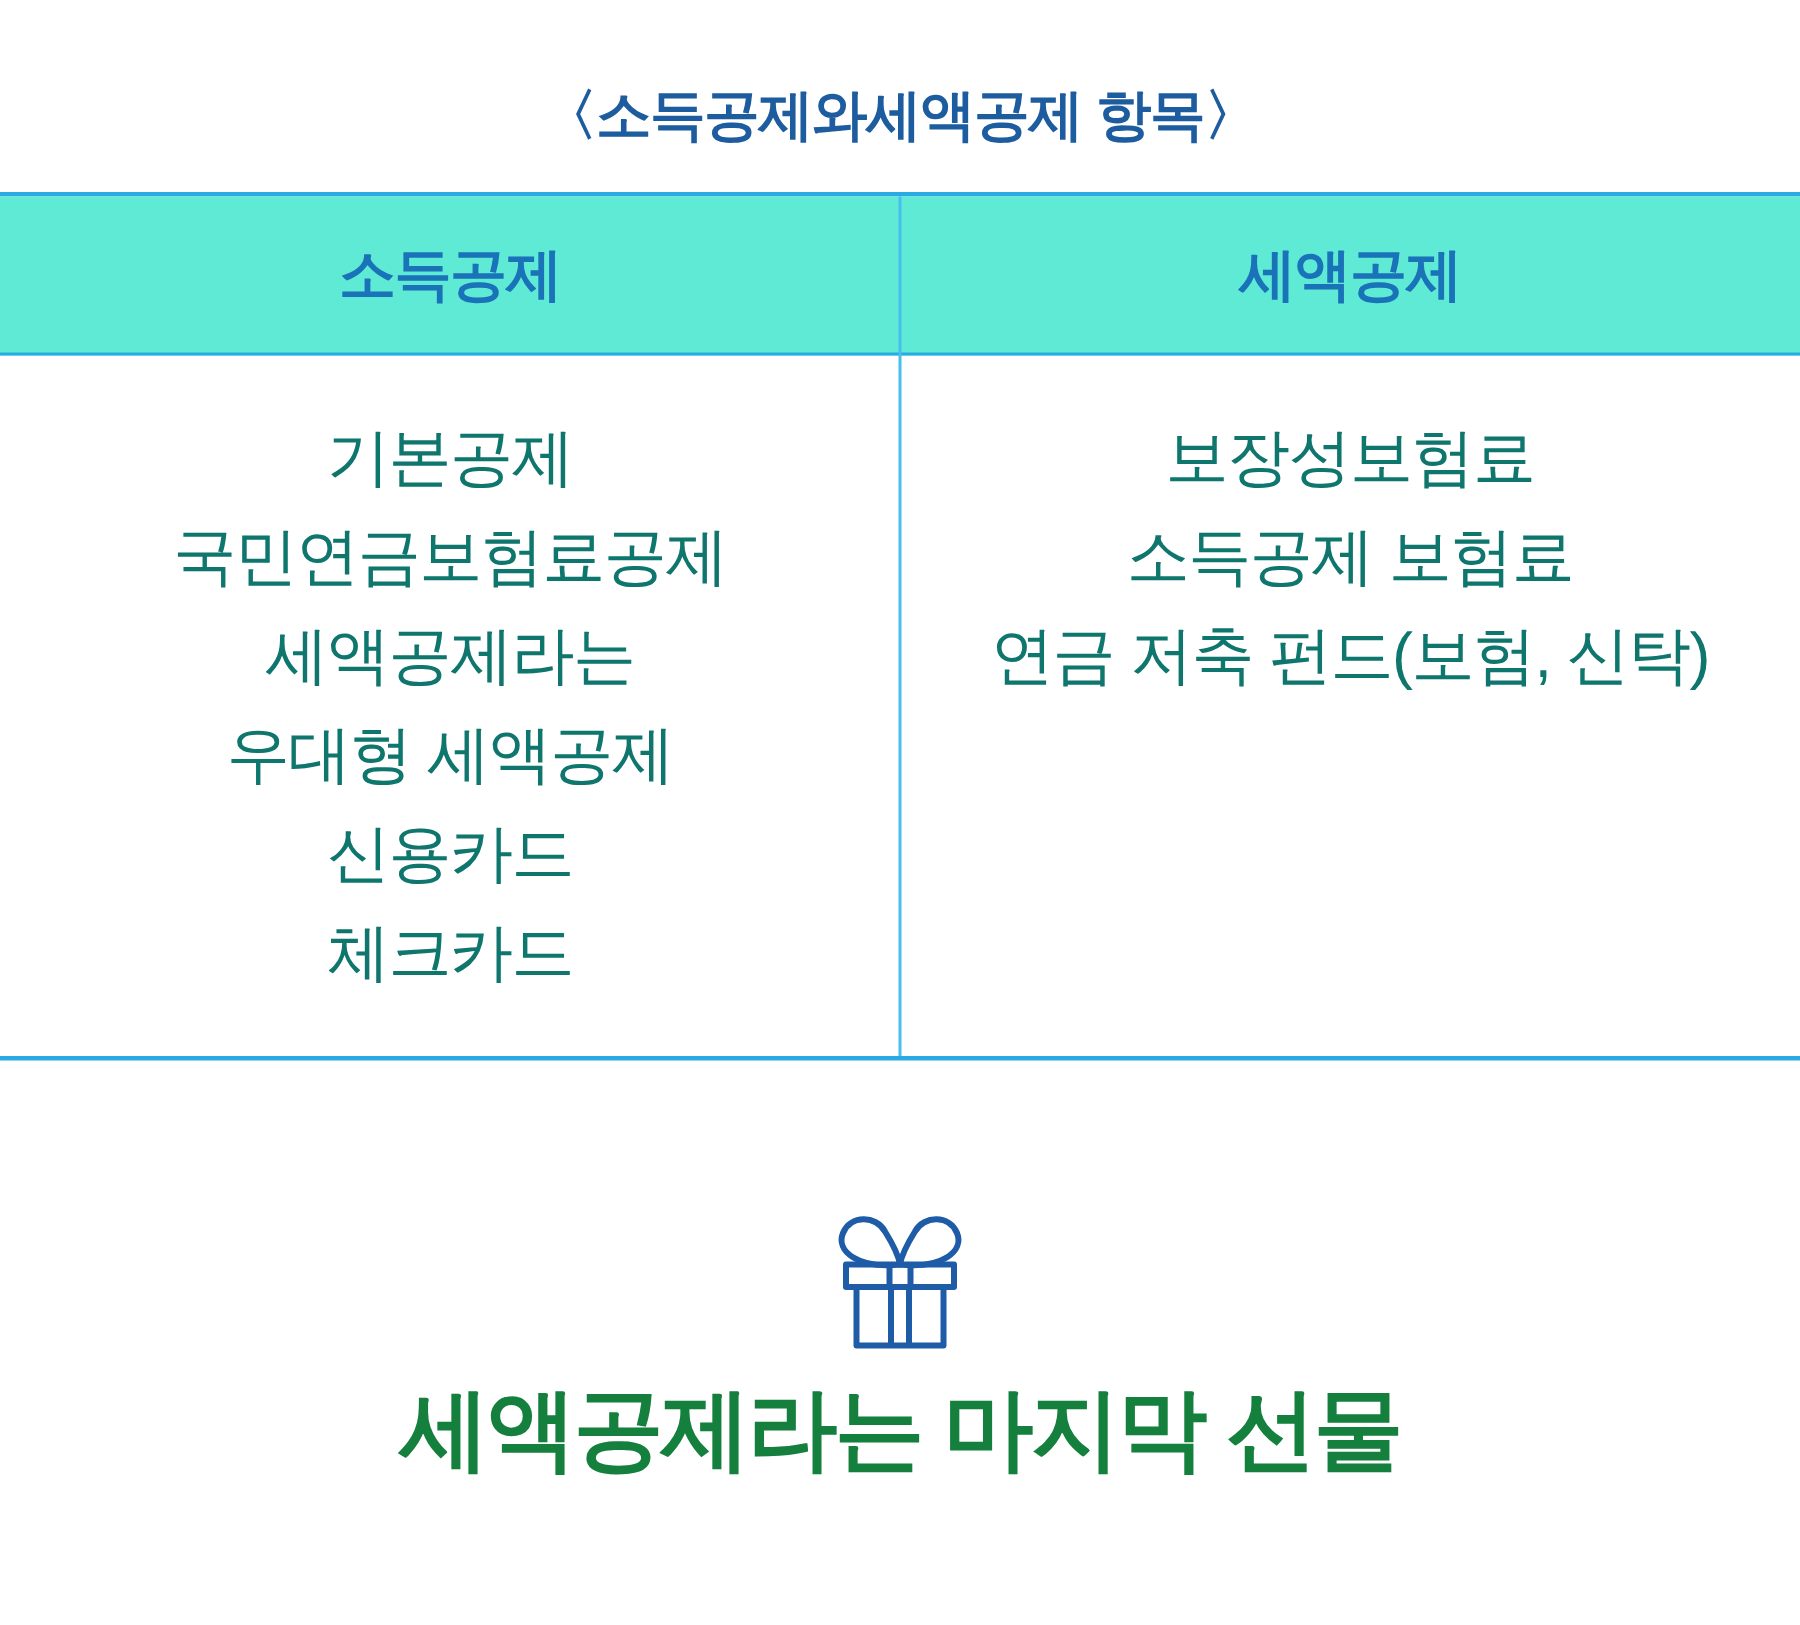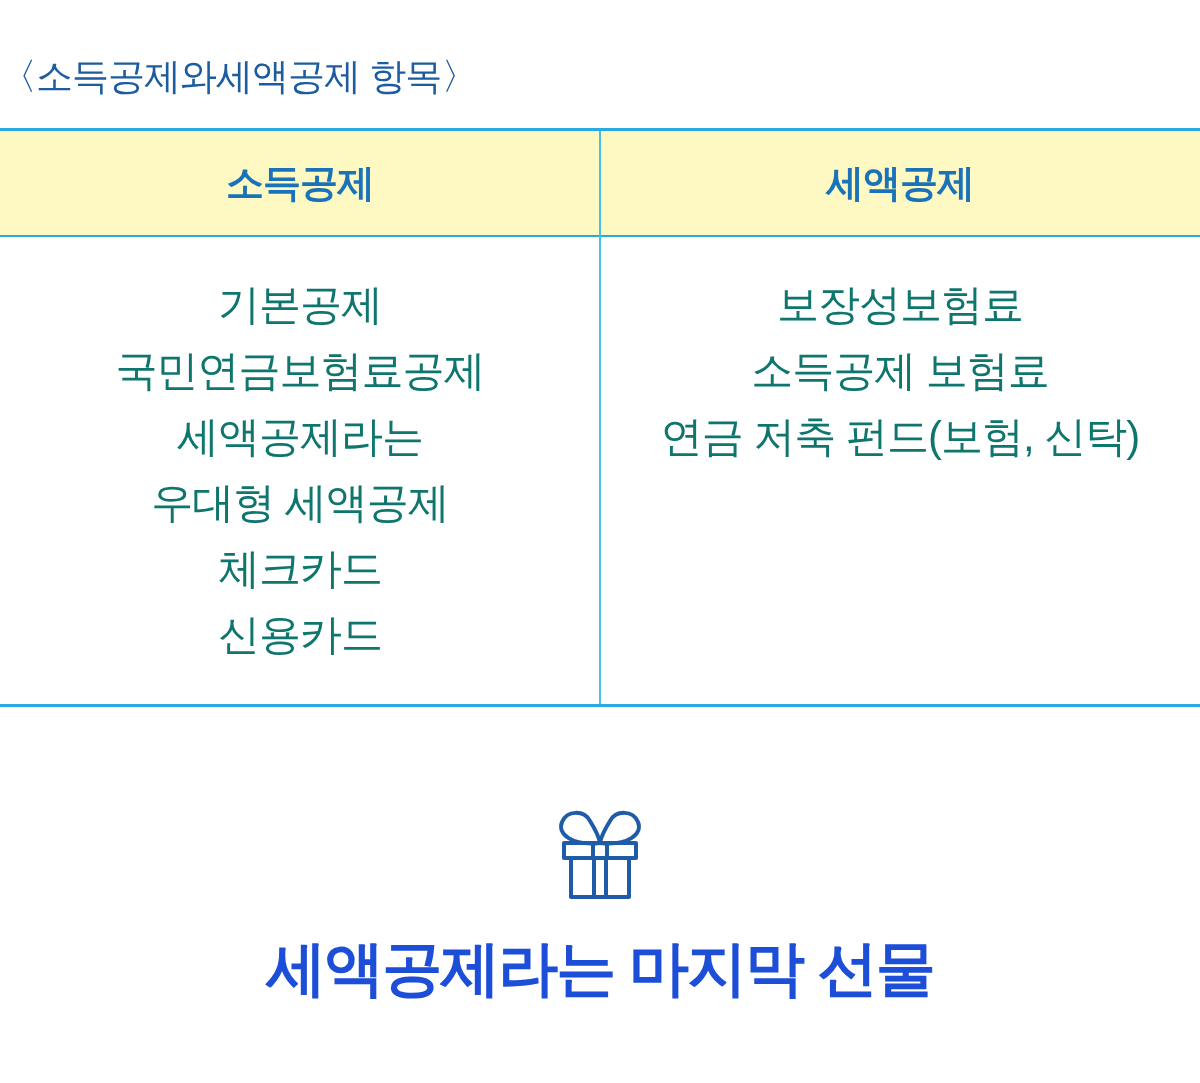--- a/index.html
+++ b/index.html
@@ -8,37 +8,38 @@
     width: 1200px;
     height: 1083px;
     font-family: "Liberation Sans", "DejaVu Sans", sans-serif;
     overflow: hidden;
     position: relative;
   }
 
   
   .caption {
     margin-top: 52px;
+    text-align: center;
     font-size: 37px;
-    font-weight: 400;
+    font-weight: 700;
     letter-spacing: -1px;
     color: #1d5c9f;
   }
 
   
   .cmp-table {
     margin-top: 26px;
     position: relative;
     border-top: 3px solid #29aae3;
     border-bottom: 3px solid #29aae3;
     width: 100%;
   }
   .cmp-header-row {
     display: flex;
-    background: #fef9c3;
+    background: #5eead4;
     border-bottom: 2px solid #29aae3;
     height: 106px;
   }
   .cmp-header-cell {
     flex: 1;
     display: flex;
     align-items: center;
     justify-content: center;
     font-size: 38px;
     font-weight: 800;
@@ -73,46 +74,46 @@
   
   .footer {
     text-align: center;
   }
   .gift-wrap {
     margin-top: 98px;
     display: flex;
     justify-content: center;
   }
   .headline {
-    margin-top: 28px;
+    margin-top: 12px;
     font-size: 60px;
     font-weight: 800;
     letter-spacing: -2px;
-    color: #1d4ed8;
+    color: #15803d;
   }
 </style>
 </head>
 <body>
 
 <div class="caption">〈소득공제와세액공제 항목〉</div>
 
 <div class="cmp-table">
   <div class="cmp-header-row">
     <div class="cmp-header-cell">소득공제</div>
     <div class="cmp-header-cell">세액공제</div>
   </div>
   <div class="cmp-body-row">
     <div class="cmp-body-cell">
       <ul>
         <li>기본공제</li>
         <li>국민연금보험료공제</li>
         <li>세액공제라는</li>
         <li>우대형 세액공제</li>
+        <li>신용카드</li>
         <li>체크카드</li>
-        <li>신용카드</li>
       </ul>
     </div>
     <div class="cmp-body-cell">
       <ul>
         <li>보장성보험료</li>
         <li>소득공제 보험료</li>
         <li>연금 저축 펀드(보험, 신탁)</li>
       </ul>
     </div>
   </div>

